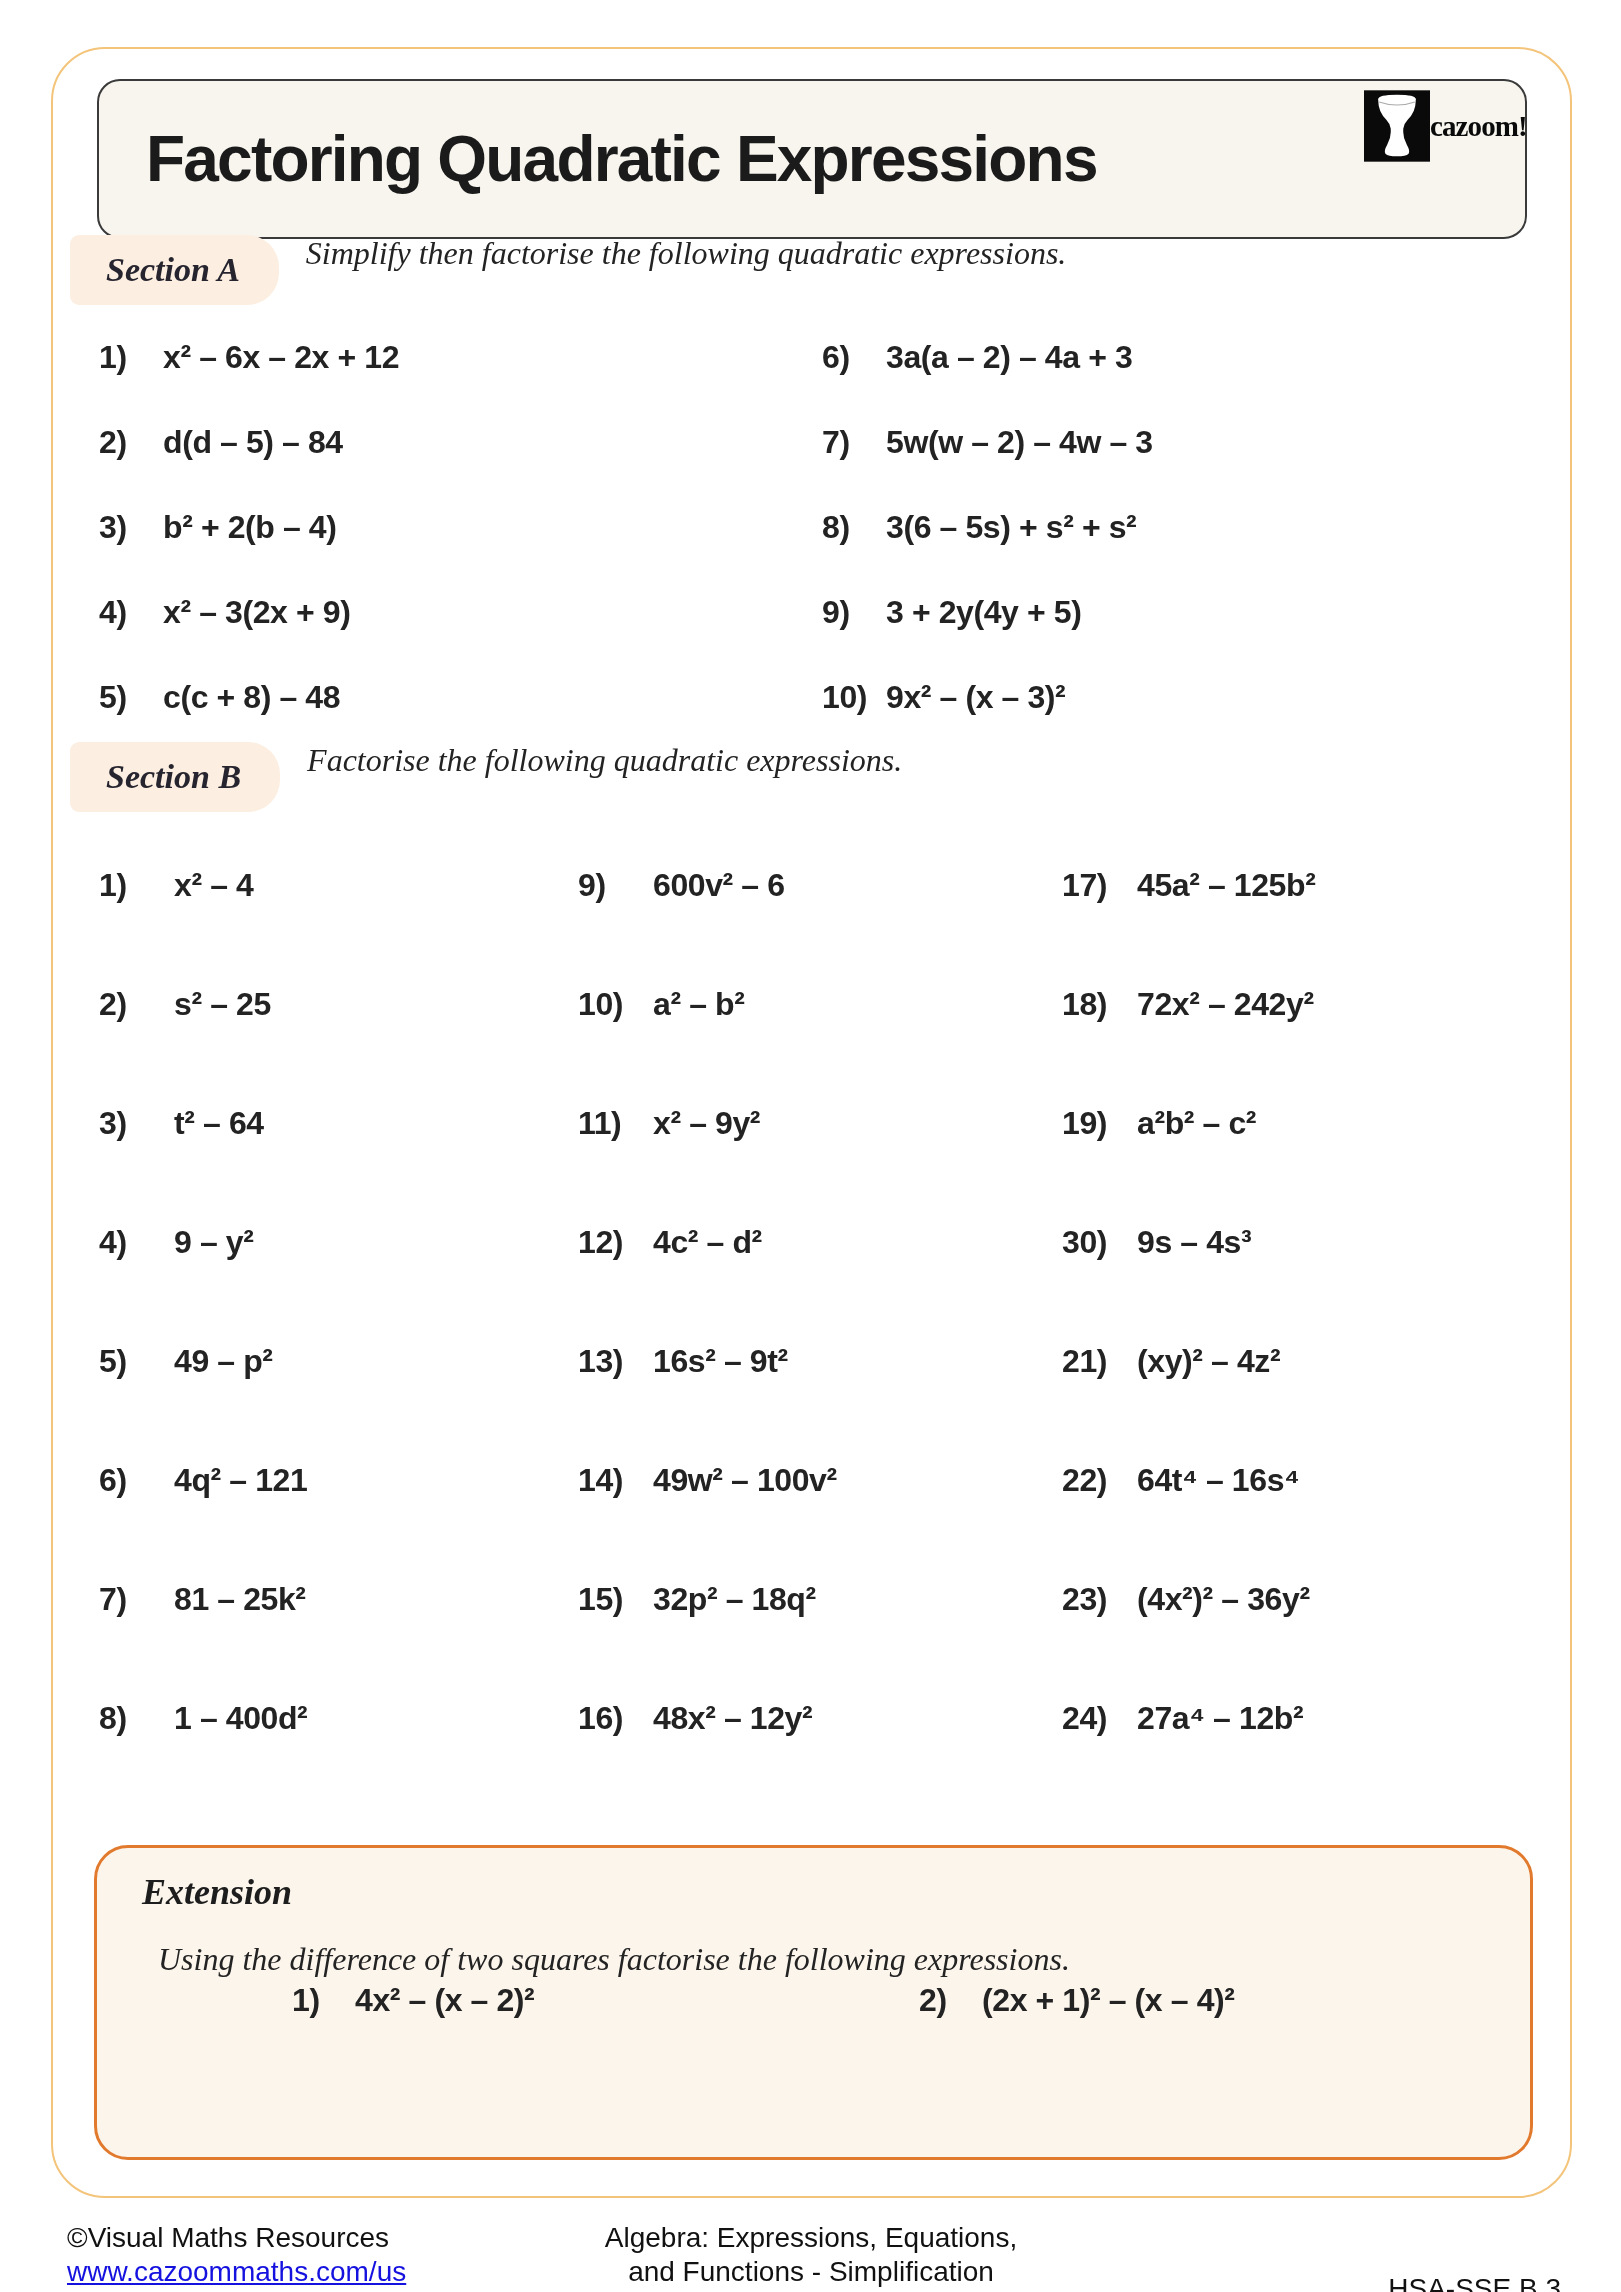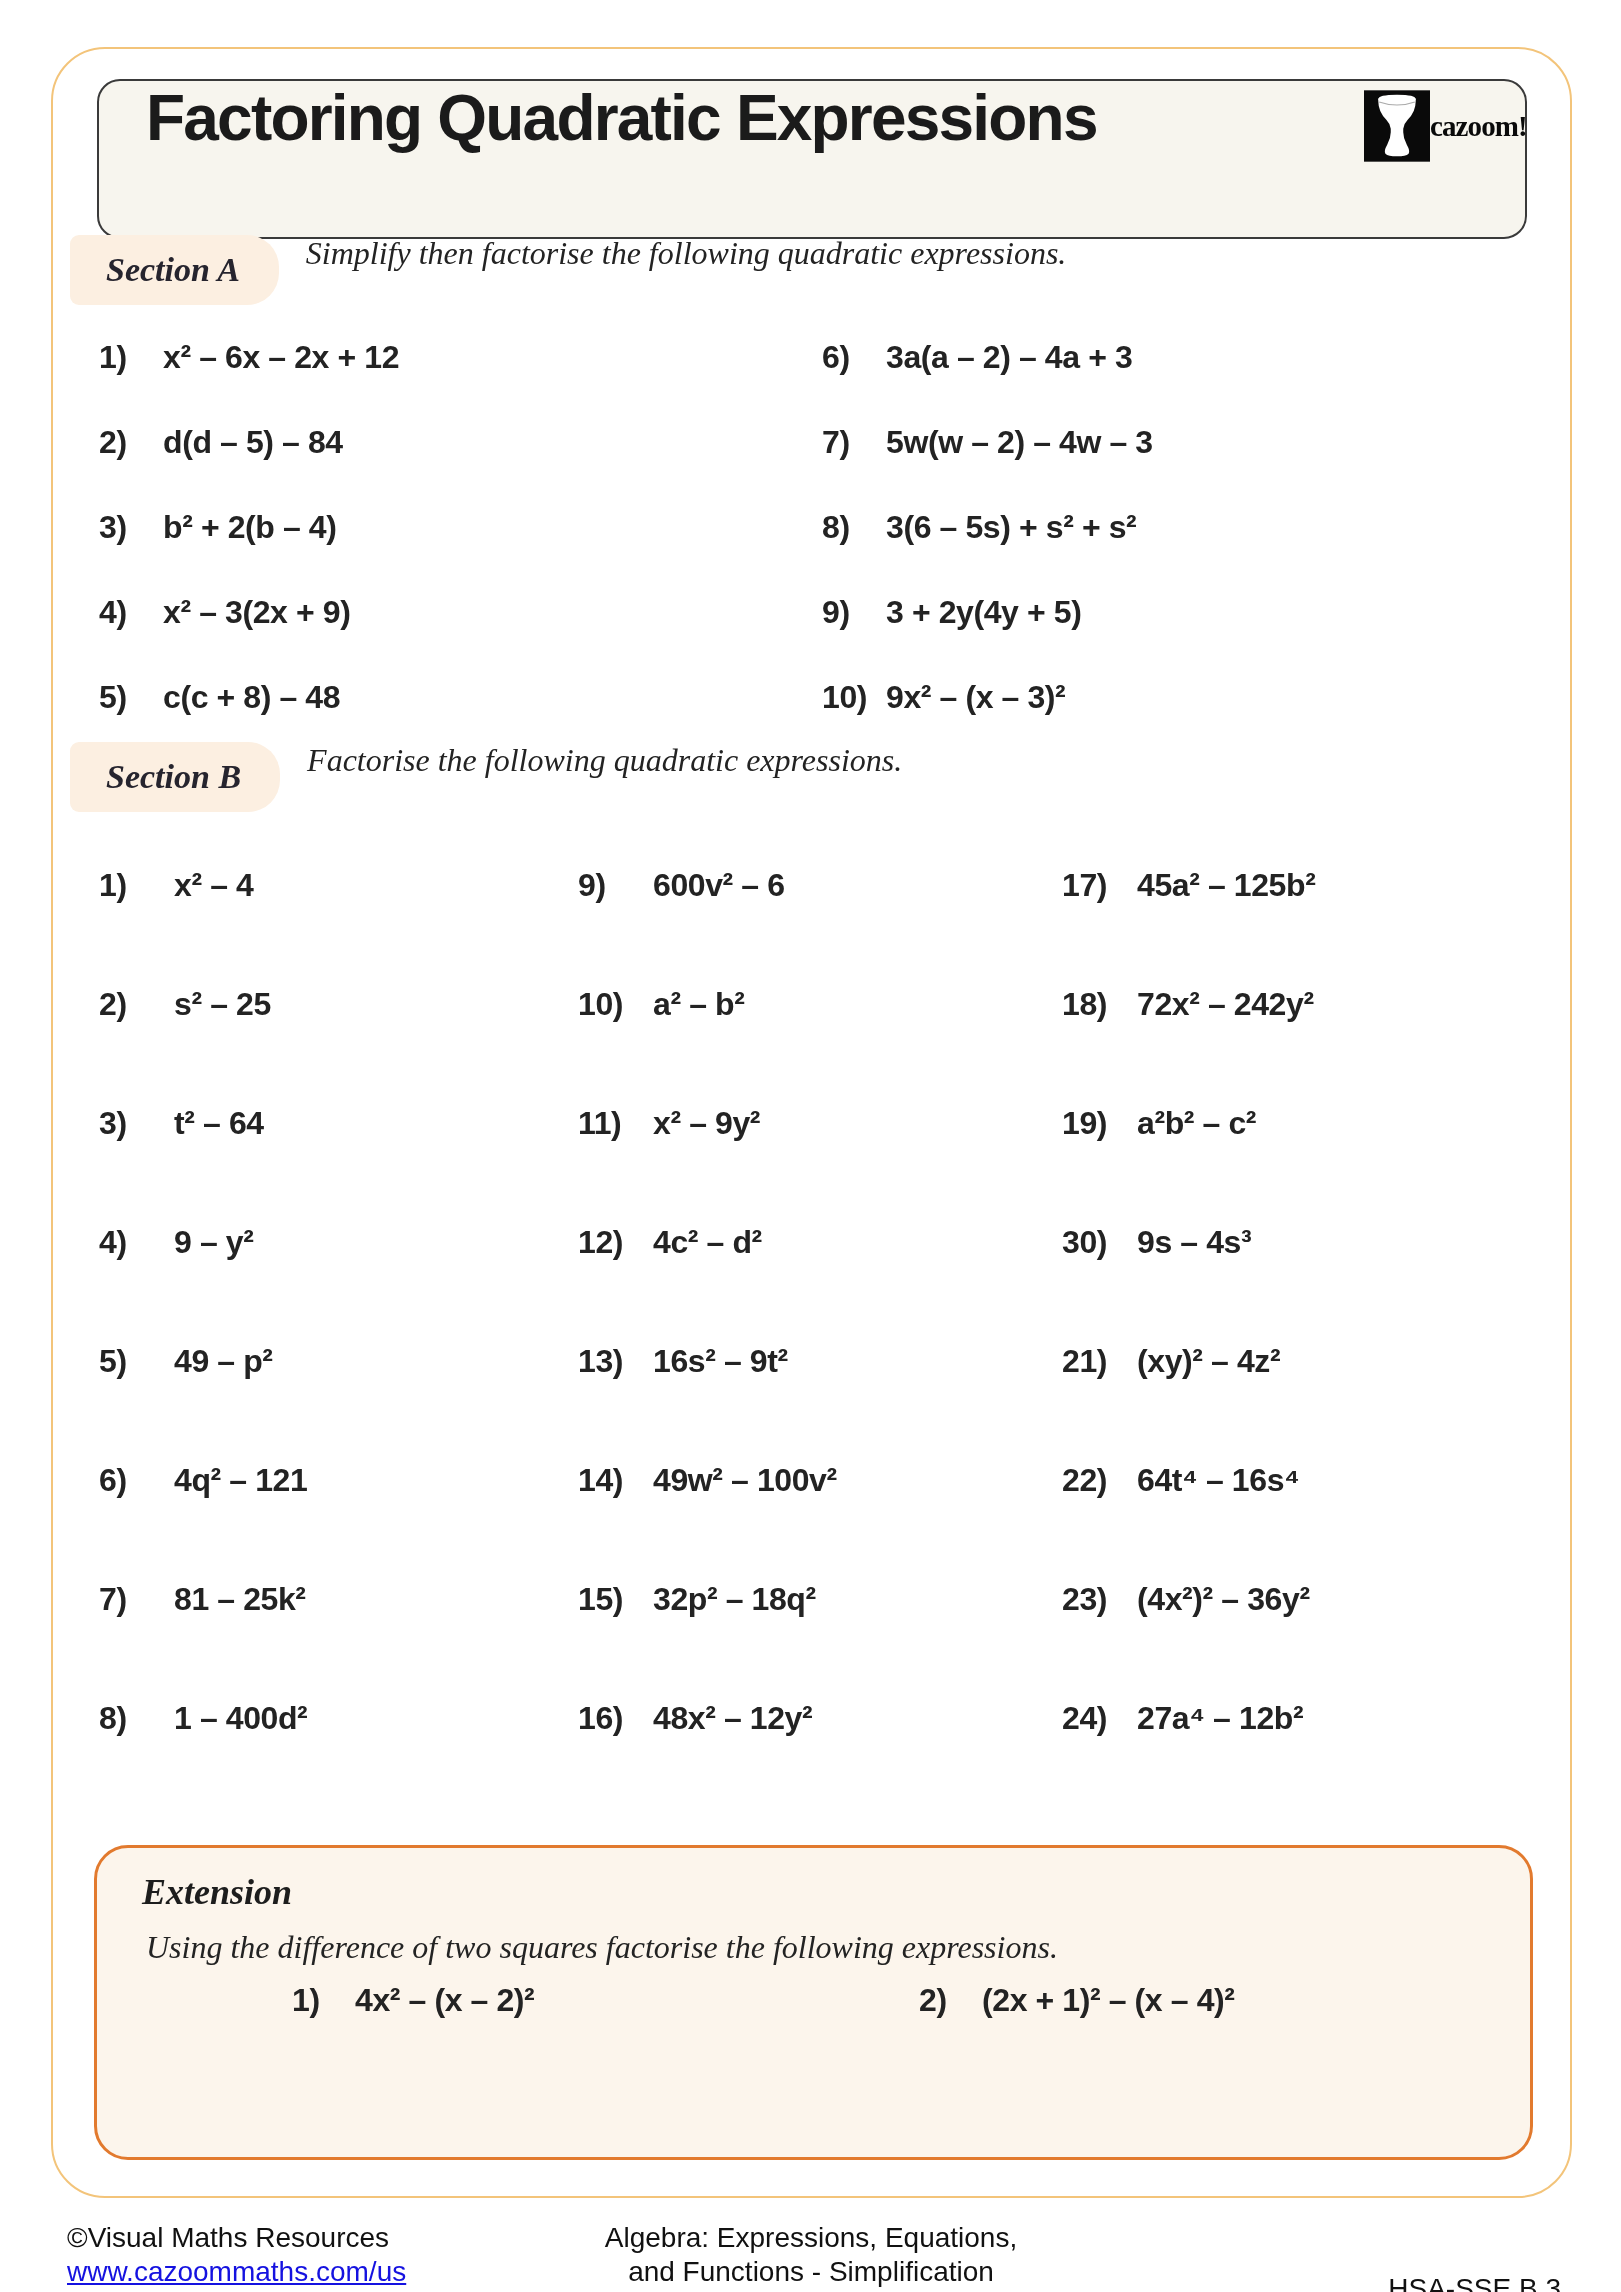--- a/index.html
+++ b/index.html
@@ -6,21 +6,21 @@
   .page{position:relative;width:1622px;height:2293px;background:#ffffff;overflow:hidden;
         font-family:"Liberation Sans","DejaVu Sans",sans-serif;color:#232323;}
 
   
   .outer-frame{position:absolute;left:51px;top:47px;width:1517px;height:2147px;
                border:2.7px solid #F3C47A;border-radius:54px;}
 
   
   .title-box{position:absolute;left:97px;top:79px;width:1426px;height:156px;
              background:#F7F5EE;border:2.7px solid #3A3A3A;border-radius:23px;
-             display:flex;align-items:flex-start;}
+             display:flex;align-items:center;}
   .title-box h1{margin:0 0 0 47px;font-size:64px;font-weight:700;letter-spacing:-1.8px;
                 color:#1b1b1b;white-space:nowrap;}
   .logo{position:absolute;right:36px;top:9px;width:125px;display:flex;flex-direction:row;
         align-items:center;}
   .logo-img{width:66px;height:72px;display:block;}
   .logo-text{font-family:"Liberation Serif","DejaVu Serif",serif;font-weight:700;
              font-size:29px;letter-spacing:-0.9px;color:#0a0a0a;margin-top:1.8px;}
 
   
   .section-head{position:absolute;left:70px;height:70px;display:flex;align-items:flex-start;}
@@ -41,21 +41,21 @@
            letter-spacing:-0.4px;color:#232323;white-space:nowrap;}
   .grid-a .pnum{min-width:64px;}
   .grid-b .pnum{min-width:75px;}
 
   
   .extension{position:absolute;left:94px;top:1845px;width:1433px;height:309px;
              background:#FCF5EC;border:3.6px solid #E27A2E;border-radius:34px;}
   .ext-label{position:absolute;left:45px;top:23px;margin:0;
              font-family:"Liberation Serif","DejaVu Serif",serif;font-style:italic;
              font-weight:700;font-size:36px;color:#1d1d1d;}
-  .ext-instruction{position:absolute;left:45px;top:77px;margin:4px;
+  .ext-instruction{position:absolute;left:45px;top:77px;margin:16px;
              font-family:"Liberation Serif","DejaVu Serif",serif;font-style:italic;
              font-size:32px;color:#232323;white-space:nowrap;}
   .grid-ext{left:195px;top:134px;grid-template-rows:54px;grid-template-columns:627px auto;
             position:absolute;}
   .grid-ext .pnum{min-width:63px;}
 
   
   .footer-left{position:absolute;left:67px;top:2221px;font-size:28px;line-height:34px;color:#111;}
   .footer-left a{color:#1512E0;text-decoration:underline;cursor:pointer;}
   .footer-center{position:absolute;left:0;top:2221px;width:1622px;text-align:center;

